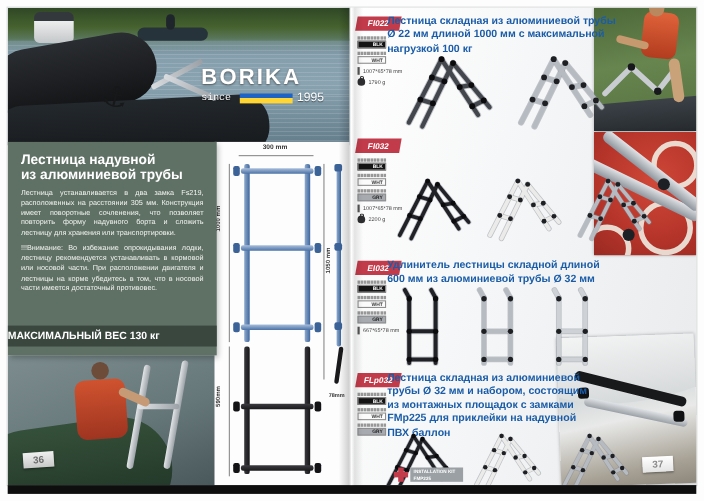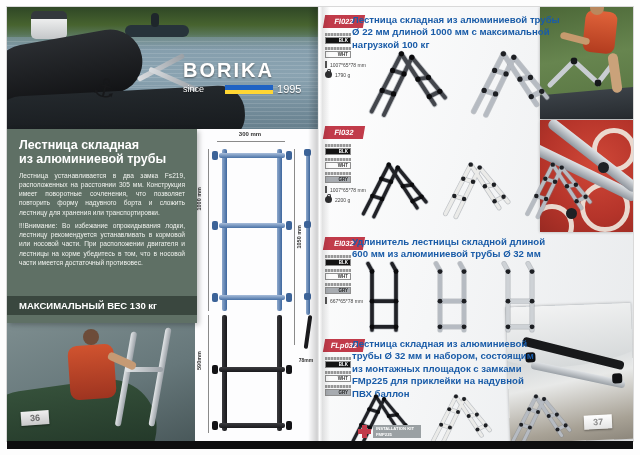--- a/index.html
+++ b/index.html
@@ -31,31 +31,31 @@
     background:linear-gradient(180deg,#2a2d31,#121315);transform:rotate(-10deg);}
   #hull-main{position:absolute;left:-12px;top:84px;width:250px;height:56px;border-radius:26px;
     background:linear-gradient(180deg,#23282c,#15181b);transform:rotate(-3deg);}
   .lad-line{position:absolute;background:linear-gradient(90deg,#dadde0,#9aa0a6);border-radius:2px;}
   #anchor{position:absolute;left:86px;top:66px;font-size:26px;color:#17181a;transform:rotate(14deg);}
   
   #logo{position:absolute;left:176px;top:52px;width:132px;z-index:5;text-align:left;}
   #logo .nm{font-size:20px;font-weight:bold;letter-spacing:2px;color:#fff;
     text-shadow:0 1px 2px rgba(0,0,0,.55),0 0 1px #cfcfcf;}
   #logo .sub{display:flex;align-items:center;margin-top:1px;}
-  #logo .since{font-size:9px;color:#fff;text-shadow:0 1px 1px rgba(0,0,0,.5);margin-right:21px;}
+  #logo .since{font-size:9px;color:#fff;text-shadow:0 1px 1px rgba(0,0,0,.5);margin-right:8px;font-family:Liberation Mono, monospace;}
   #logo .flag{width:48px;height:9px;margin-right:4px;
     background:linear-gradient(180deg,var(--flagblue) 0 50%,var(--flagyellow) 50% 100%);}
   #logo .yr{font-size:11px;color:#fff;text-shadow:0 1px 1px rgba(0,0,0,.5);}
   
   #panel{position:absolute;left:0;top:122px;width:190px;height:194px;background:var(--panel);
     color:#f1f3ef;z-index:6;box-shadow:2px 2px 5px rgba(0,0,0,.25);}
   #panel h2{margin:9px 10px 4px 12px;font-size:12.5px;line-height:1.15;color:#fff;}
   #panel p{margin:4px 12px;font-size:6.6px;line-height:1.4;text-align:justify;}
   #weight-banner{position:absolute;left:0;bottom:8px;width:190px;height:19px;background:var(--banner);
-    color:#fff;font-size:9.5px;font-weight:bold;line-height:19px;padding-left:12px;box-sizing:border-box;}
+    color:#fff;font-size:9.5px;font-weight:bold;line-height:19px;box-sizing:border-box;}
   
   #photo-bottom{position:absolute;left:0;top:316px;width:190px;height:118px;overflow:hidden;
     background:linear-gradient(160deg,#7d8d8f 0%,#66777a 55%,#49585a 100%);}
   #pb-hull{position:absolute;left:-30px;top:62px;width:180px;height:96px;border-radius:48px;
     background:linear-gradient(180deg,#35503a,#1d3023);transform:rotate(-8deg);}
   #pb-vest{position:absolute;left:62px;top:22px;width:46px;height:54px;border-radius:9px;
     background:linear-gradient(180deg,#d0532f,#9e3420);transform:rotate(-4deg);}
   #pb-head{position:absolute;left:76px;top:6px;width:16px;height:16px;border-radius:50%;background:#6d4c39;}
   #pb-arm{position:absolute;left:100px;top:34px;width:30px;height:8px;border-radius:4px;background:#c59a74;transform:rotate(24deg);}
   .pb-rail{position:absolute;background:linear-gradient(90deg,#e3e6e8,#9ba1a7);border-radius:3px;}
@@ -163,21 +163,21 @@
           <div class="sub">
             <span class="since">since</span>
             <span class="flag"></span>
             <span class="yr">1995</span>
           </div>
         </div>
       </div>
 
       <div id="panel">
         <h2>
-          <span>Лестница складная</span><br>
+          <span>Лестница надувной</span><br>
           <span>из алюминиевой трубы</span>
         </h2>
         <p>Лестница устанавливается в два замка Fs219, расположенных на расстоянии 305 мм. Конструкция имеет поворотные сочленения, что позволяет повторить форму надувного борта и сложить лестницу для хранения или транспортировки.</p>
         <p>!!!Внимание: Во избежание опрокидывания лодки, лестницу рекомендуется устанавливать в кормовой или носовой части. При расположении двигателя и лестницы на корме убедитесь в том, что в носовой части имеется достаточный противовес.</p>
         <div id="weight-banner">МАКСИМАЛЬНЫЙ ВЕС 130 кг</div>
       </div>
 
       <div id="photo-bottom">
         <div id="pb-hull"></div>
         <div class="pb-rail" style="left:116px;top:8px;width:6px;height:96px;transform:rotate(10deg)"></div>

